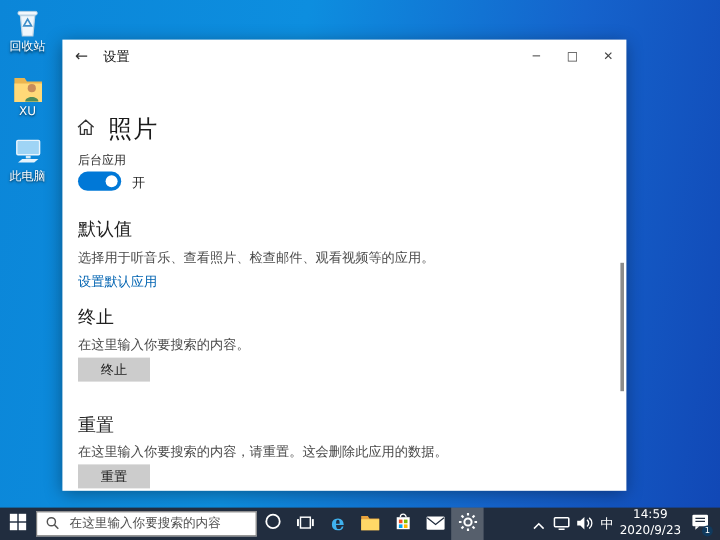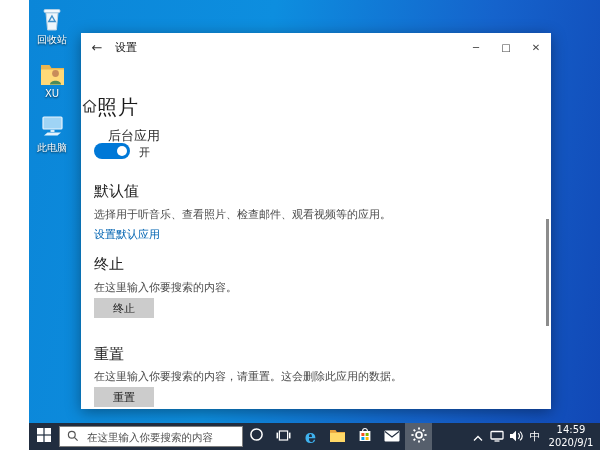--- a/index.html
+++ b/index.html
@@ -5,43 +5,42 @@
   html,body{margin:0;padding:0;}
   body{
     width:600px;height:450px;overflow:hidden;position:relative;
     font-family:"DejaVu Sans","Liberation Sans",sans-serif;
     -webkit-font-smoothing:antialiased;
   }
   
   .desktop{
     position:absolute;inset:0;
     background:linear-gradient(100deg,#0b86d8 0%,#0d8edf 38%,#1563cc 72%,#1147b5 100%);
-    margin-left:29px;
   }
   .desk-icon{position:absolute;left:0;width:46px;text-align:center;color:#fff;
     font-size:10px;line-height:1.1;text-shadow:0 1px 2px rgba(0,0,0,.75);cursor:default;}
   .desk-icon svg{display:block;margin:0 auto 2px;}
   .di-bin{top:5px;} .di-xu{top:61px;} .di-pc{top:114px;}
 
   
   .window{
     position:absolute;left:52px;top:33px;width:470px;height:376px;background:#fff;
     box-shadow:0 3px 14px rgba(0,0,0,.38);
   }
   .titlebar{height:28px;display:flex;align-items:center;color:#222;}
   .tb-back{width:32px;height:28px;display:flex;align-items:center;justify-content:center;
     font-size:13px;color:#333;}
   .tb-title{font-size:11px;margin-left:2px;color:#111;}
   .caption{margin-left:auto;display:flex;}
   .cap-btn{width:30px;height:28px;display:flex;align-items:center;justify-content:center;
     font-size:10px;color:#444;}
   .content{position:absolute;left:0;top:28px;right:0;bottom:0;}
-  .page-header{position:absolute;left:1px;top:33px;display:flex;align-items:center;gap:0;}
+  .page-header{position:absolute;left:12px;top:33px;display:flex;align-items:center;gap:11px;}
   .page-title{font-size:20px;color:#1b1b1b;font-weight:400;letter-spacing:1px;}
-  .lbl-small{position:absolute;left:27px;font-size:13px;color:#2b2b2b;}
+  .lbl-small{position:absolute;left:13px;font-size:10px;color:#2b2b2b;}
   .bg-apps{top:66px;}
   .toggle{position:absolute;left:13px;top:82px;width:36px;height:16px;border-radius:9px;
     background:#0078d7;}
   .toggle .knob{position:absolute;right:3px;top:3px;width:10px;height:10px;border-radius:50%;background:#fff;}
   .toggle-state{position:absolute;left:58px;top:84px;font-size:11px;color:#2b2b2b;}
   .section-h{position:absolute;left:13px;font-size:15px;color:#222;font-weight:400;text-align:center;}
   .sec-defaults{top:121px;} .sec-terminate{top:194px;} .sec-reset{top:284px;}
   .section-d{position:absolute;left:13px;font-size:11px;color:#4a4a4a;font-family:Liberation Mono, monospace;}
   .d-defaults{top:146px;} .d-terminate{top:219px;} .d-reset{top:308px;}
   .link{position:absolute;left:13px;top:166px;font-size:11px;color:#0063b1;cursor:pointer;}
@@ -52,21 +51,21 @@
 
   
   .taskbar{
     position:absolute;left:0;bottom:0;width:600px;height:27px;background:#212d3f;
     display:flex;align-items:center;color:#fff;
   }
   .start-btn{width:30px;height:27px;display:flex;align-items:center;justify-content:center;}
   .searchbox{width:184px;height:21px;background:#fff;border:1px solid #7e7e7e;box-sizing:border-box;
     display:flex;align-items:center;gap:6px;padding:0 7px;}
   .searchbox input{border:none;outline:none;width:100%;font-size:10.5px;color:#444;
-    font-family:Liberation Sans, sans-serif;background:transparent;}
+    font-family:Liberation Serif, serif;background:transparent;}
   .searchbox input::placeholder{color:#4f4f4f;opacity:1;}
   .tb-ic{width:27px;height:27px;display:flex;align-items:center;justify-content:center;}
   .tb-ic.active{background:rgba(255,255,255,.24);}
   .edge-e{font-size:18px;font-weight:bold;color:#3fb2ef;font-family:"DejaVu Serif","Liberation Serif",serif;line-height:1;}
   .tray{margin-left:auto;display:flex;align-items:center;height:27px;}
   .tray-ic{width:19px;height:27px;display:flex;align-items:center;justify-content:center;}
   .ime{font-size:11px;width:20px;text-align:center;}
   .clock{width:52px;text-align:center;font-size:10px;line-height:1.25;}
   .notif{position:relative;width:30px;height:27px;display:flex;align-items:center;justify-content:center;margin-right:2px;}
   .notif-badge{position:absolute;right:4px;bottom:3px;width:9px;height:9px;border-radius:50%;
@@ -276,21 +275,21 @@
           <svg width="14" height="12" viewBox="0 0 14 12">
             <polygon points="1,4 3.6,4 7,0.8 7,11.2 3.6,8 1,8" fill="#fff"></polygon>
             <path d="M9.2 3.2 c1.8 1.5 1.8 4.1 0 5.6" fill="none" stroke="#fff" stroke-width="1.2"></path>
             <path d="M11 1.6 c3 2.4 3 6.4 0 8.8" fill="none" stroke="#fff" stroke-width="1.2"></path>
           </svg>
         </span>
       </div>
       <div class="tray-ic ime">中</div>
       <div class="clock">
         <div>14:59</div>
-        <div>2020/9/1</div>
+        <div>2020/9/23</div>
       </div>
       <div class="notif">
         <span>
           <svg width="15" height="14" viewBox="0 0 15 14">
             <rect x="1" y="1" width="13" height="9.5" rx="1" fill="#fff"></rect>
             <path d="M3.5 10.5 v3 l3.2 -3 z" fill="#fff"></path>
             <line x1="3.5" y1="4" x2="11.5" y2="4" stroke="#212d3f" stroke-width="1"></line>
             <line x1="3.5" y1="6.5" x2="11.5" y2="6.5" stroke="#212d3f" stroke-width="1"></line>
           </svg>
         </span>

